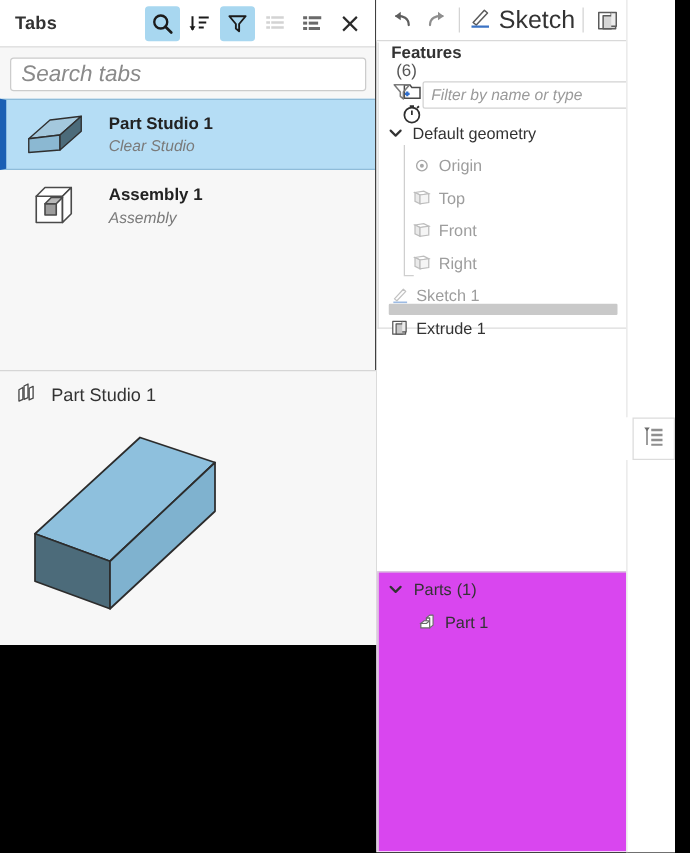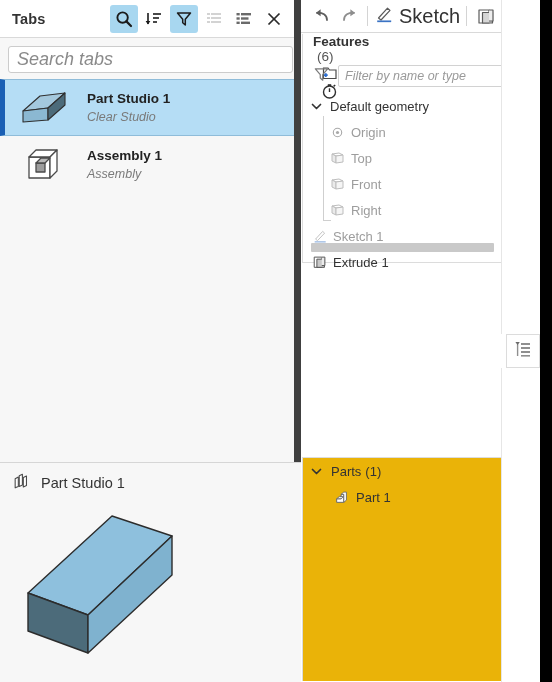--- a/index.html
+++ b/index.html
@@ -11,23 +11,23 @@
   }
   #app {
     position: relative;
     width: 552px; height: 682px;
     background: #000;
   }
 
   
   #left-panel {
     position: absolute; left: 0; top: 0;
-    width: 301px; height: 682px;
+    width: 301px; height: 516px;
     background: #f7f7f7;
-    border-right: 7px solid #404040;
+    border-right: 1px solid #404040;
   }
   #tabs-header {
     height: 38px;
     background: #fff;
     border-bottom: 1px solid #d9d9d9;
     display: flex; align-items: center;
     padding: 0 6px 0 12px;
   }
   #tabs-title {
     font-size: 14.5px; font-weight: bold; color: #333;
@@ -136,21 +136,21 @@
   #tree-guide-foot {
     position: absolute; left: 20px; top: 130px; width: 8px; height: 1px; background: #cfcfcf;
   }
   #feat-scroll {
     position: absolute; left: 8px; bottom: 10px; width: 183px; height: 9px;
     background: #c9c9c9; border-radius: 1px;
   }
 
   #parts-panel {
     position: absolute; left: 1px; top: 457px; width: 200px; height: 224px;
-    background: #eab308; border-top: 1px solid #dcdcdc;
+    background: #d946ef; border-top: 1px solid #dcdcdc;
     border-left: 1px solid #dcdcdc; border-right: 1px solid #dcdcdc;
   }
   .p-row { display: flex; align-items: center; height: 26px; padding-left: 8px; }
   .p-row.child { padding-left: 30px; }
   .p-label { font-size: 13px; color: #333; margin-left: 6px; }
 
   #side-tool-tab {
     position: absolute; left: 506px; top: 334px;
     width: 34px; height: 34px;
     background: #fff; border: 1px solid #dcdcdc;

